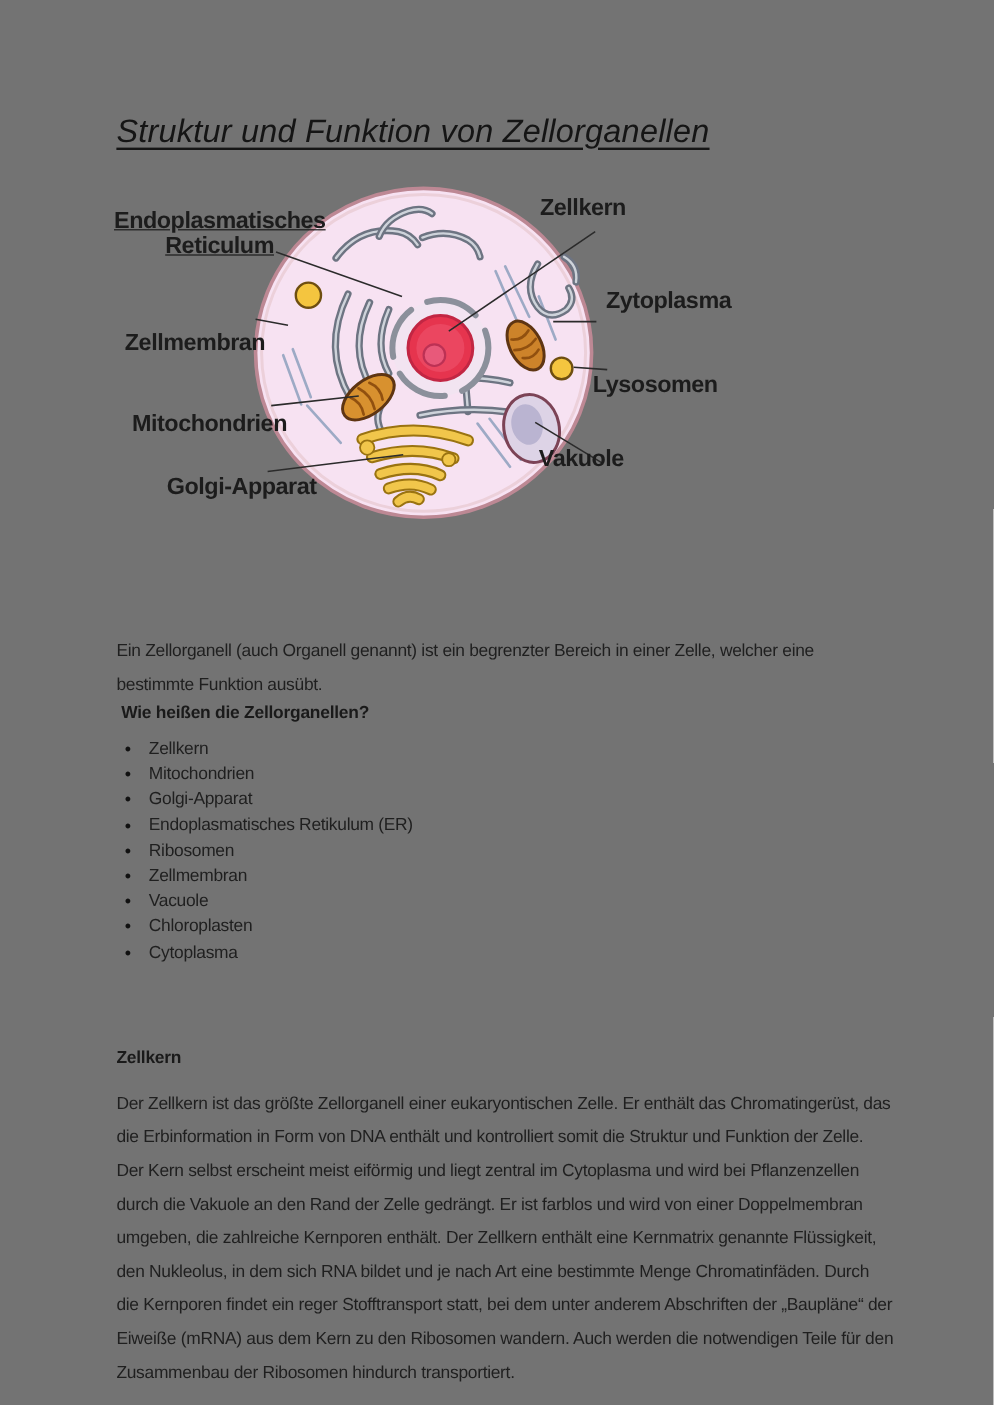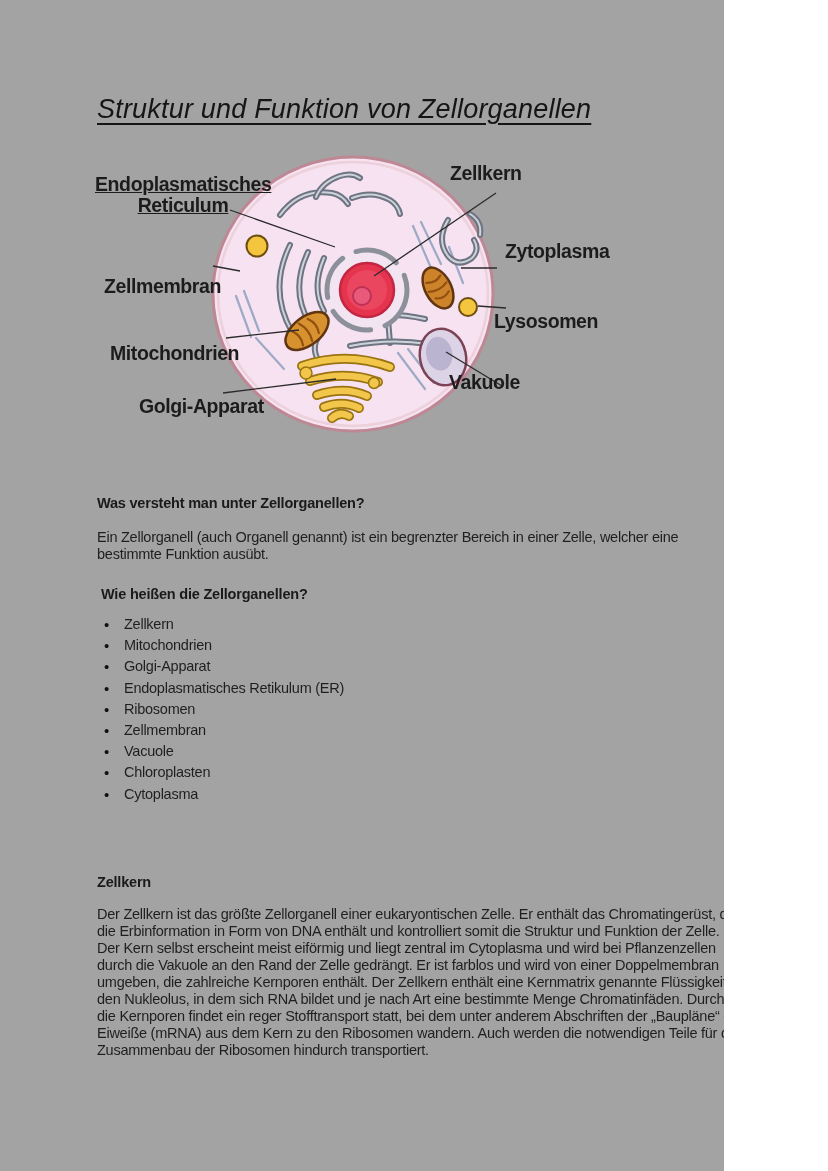--- a/index.html
+++ b/index.html
@@ -1,18 +1,18 @@
 <!DOCTYPE html>
 <html><head>
 <meta charset="utf-8">
 <style>
   * { margin:0; padding:0; box-sizing:border-box; }
   html,body { background:#ffffff; }
   #page {
-    position:relative; width:724px; height:1171px; background:#a3a3a3;
+    position:relative; width:828px; height:1171px; background:#737373;
     font-family:"Liberation Sans", sans-serif; color:#1f1f1f; overflow:hidden;
   }
   
   #doc-title {
     position:absolute; left:97px; top:94px;
     font-size:27px; font-style:italic; font-weight:400; color:#151515;
     text-decoration:underline; text-underline-offset:5px; letter-spacing:0.2px;
     white-space:nowrap;
   }
   
@@ -31,21 +31,21 @@
   .golgi-i { stroke:#f1c64b; stroke-width:6.5; fill:none; stroke-linecap:round; }
   .mito-stripe { stroke:#91500f; stroke-width:2.2; fill:none; stroke-linecap:round; }
   .leader { stroke:#2b2b2b; stroke-width:1.3; fill:none; }
   
   .heading {
     position:absolute; left:97px; font-size:14.5px; font-weight:700;
     letter-spacing:-0.2px; color:#1a1a1a;
   }
   .body-text {
     position:absolute; left:97px; width:648px; font-size:14.5px;
-    letter-spacing:-0.25px; line-height:17px; color:#1f1f1f;
+    letter-spacing:-0.25px; line-height:28px; color:#1f1f1f;
   }
   #organelle-list { position:absolute; left:97px; top:614px; list-style:none; }
   #organelle-list li {
     position:relative; padding-left:27px; line-height:21.2px;
     font-size:14.5px; letter-spacing:-0.25px; color:#1f1f1f;
   }
   #organelle-list li::before {
     content:"\2022"; position:absolute; left:7px; top:0; font-size:15px; color:#111;
   }
 </style>
@@ -157,21 +157,20 @@
     <div class="dlabel wrap" style="left:10px; top:26px; width:176px;text-decoration:underline;">Endoplasmatisches Reticulum</div>
     <div class="dlabel" style="left:365px; top:15px;">Zellkern</div>
     <div class="dlabel" style="left:420px; top:93px;">Zytoplasma</div>
     <div class="dlabel" style="left:19px; top:128px;">Zellmembran</div>
     <div class="dlabel" style="left:409px; top:163px;">Lysosomen</div>
     <div class="dlabel" style="left:25px; top:195px;">Mitochondrien</div>
     <div class="dlabel" style="left:364px; top:224px;">Vakuole</div>
     <div class="dlabel" style="left:54px; top:248px;">Golgi-Apparat</div>
   </div>
 
-  <div class="heading" style="top:495px;">Was versteht man unter Zellorganellen?</div>
   <div class="body-text" style="top:529px;">Ein Zellorganell (auch Organell genannt) ist ein begrenzter Bereich in einer Zelle, welcher eine bestimmte Funktion ausübt.</div>
 
   <div class="heading" style="top:586px; left:101px;">Wie heißen die Zellorganellen?</div>
   <ul id="organelle-list">
     <li>Zellkern</li>
     <li>Mitochondrien</li>
     <li>Golgi-Apparat</li>
     <li>Endoplasmatisches Retikulum (ER)</li>
     <li>Ribosomen</li>
     <li>Zellmembran</li>

